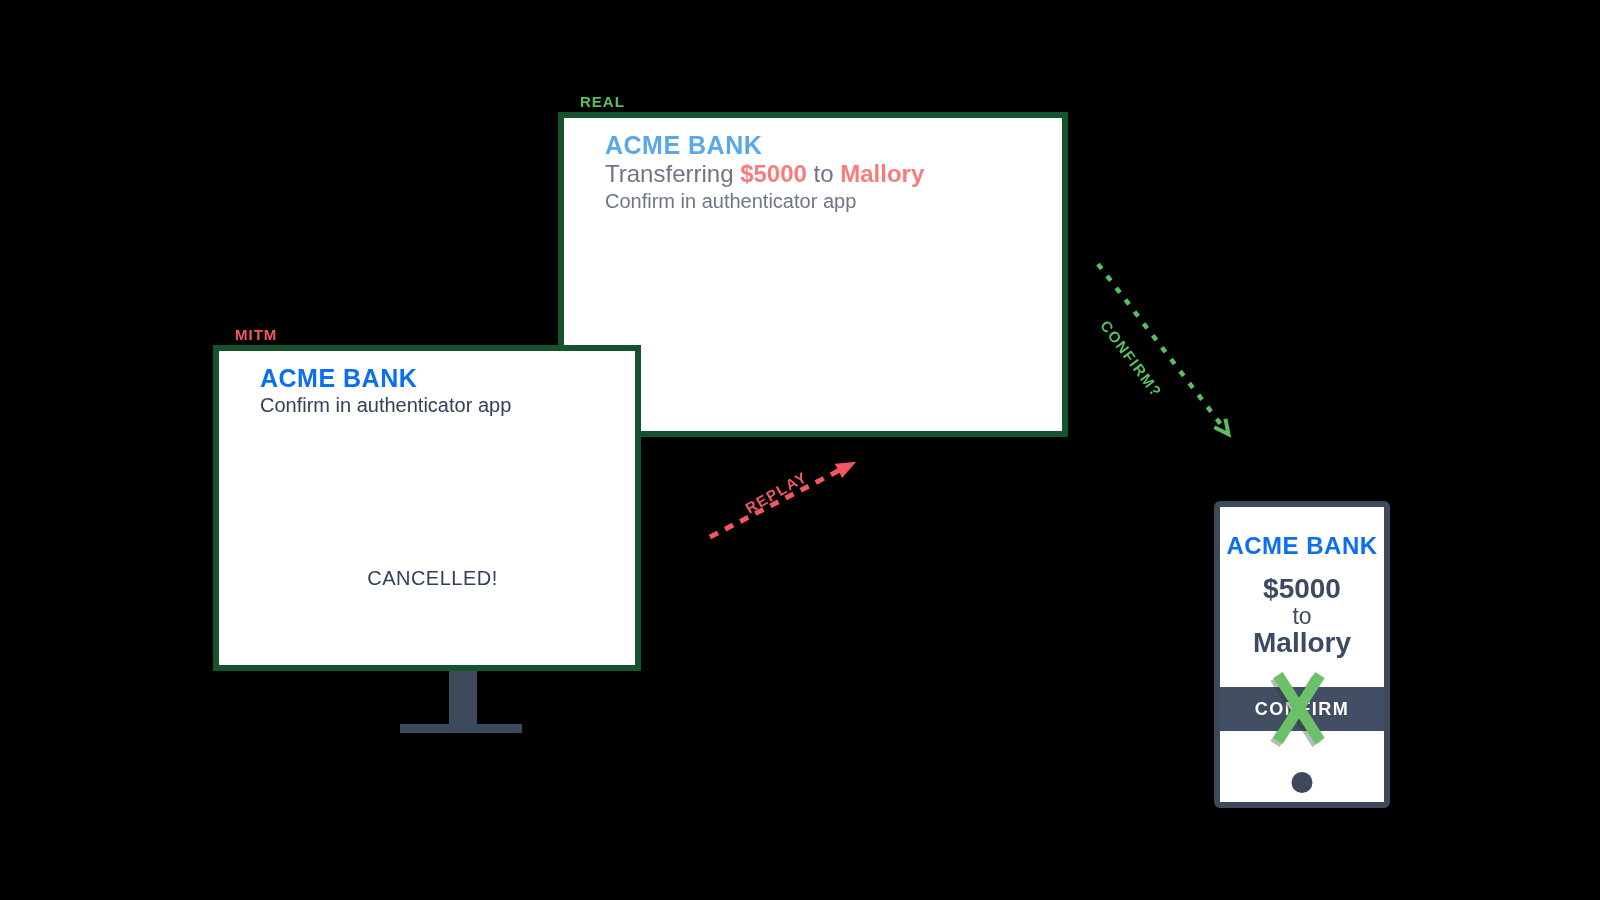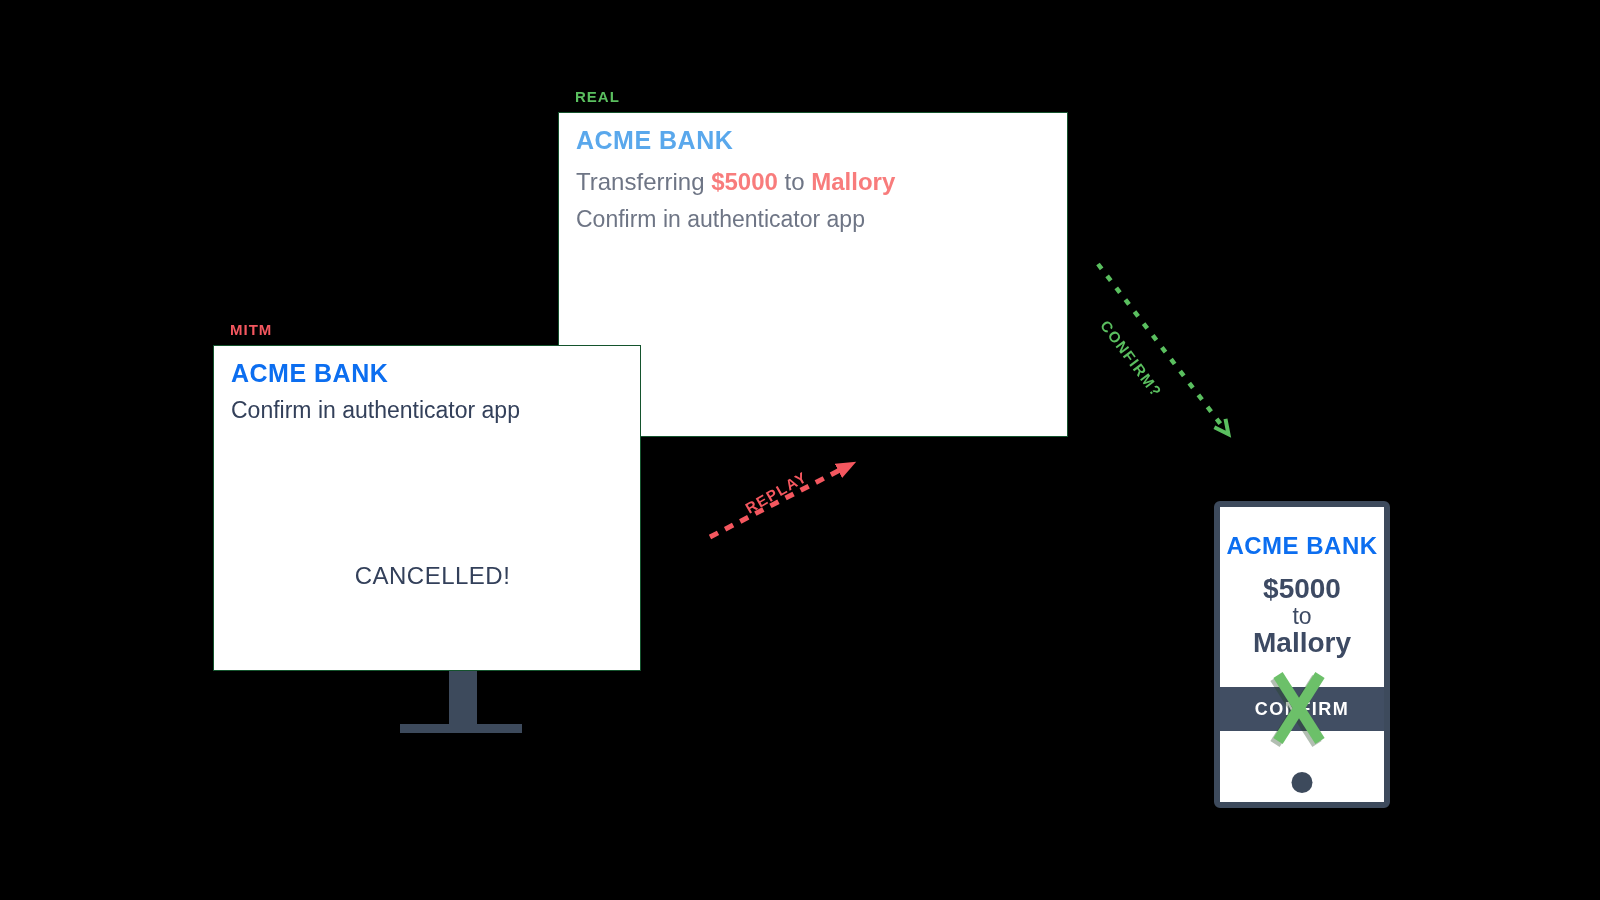--- a/index.html
+++ b/index.html
@@ -1,48 +1,49 @@
 <!DOCTYPE html>
 <html><head>
 <meta charset="utf-8">
 <style>
   html,body { margin:0; padding:0; background:#000; }
   #canvas {
     position:relative; width:1600px; height:900px; background:#000000;
     font-family:"Liberation Sans","DejaVu Sans",sans-serif; overflow:hidden;
   }
   .window {
-    position:absolute; background:#ffffff; border:1px solid #14532d;
+    position:absolute; background:#ffffff; border:6px solid #14532d;
     box-sizing:border-box;
+    padding-left:24px;
   }
   .win-tag {
     position:absolute; top:-25px; left:16px;
     font-size:15px; font-weight:bold; letter-spacing:1px;
   }
   .tag-green { color:#5abf5f; }
   .tag-red   { color:#f4575f; }
 
   .real { left:558px; top:112px; width:510px; height:325px; z-index:1; }
   .mitm { left:213px; top:345px; width:428px; height:326px; z-index:2; }
 
   .win-content { padding:12px 16px 0 17px; }
   .brand { font-size:25px; font-weight:bold; letter-spacing:0.5px; line-height:1.2; }
   .real .brand { color:#5aa8ec; }
   .mitm .brand { color:#0c6ef0; }
 
-  .msg-line { font-size:24px; line-height:1.2; margin-top:13px; }
-  .instr-line { font-size:23px; line-height:1.2; margin-top:9px; }
+  .msg-line { font-size:24px; line-height:1.2; }
+  .instr-line { font-size:20px; line-height:1.2; }
   .real .msg-line, .real .instr-line { color:#6e7585; }
   .real .amount, .real .recipient { color:#f87c7c; font-weight:bold; }
   .mitm .msg-line, .mitm .instr-line { color:#33405a; }
   .mitm .amount, .mitm .recipient { color:#33405a; font-weight:bold; }
 
   .status-text {
     position:absolute; left:11px; right:0; top:216px; text-align:center;
-    font-size:24px; color:#33405a; letter-spacing:0.5px;
+    font-size:20px; color:#33405a; letter-spacing:0.5px;
   }
 
   .stand-neck { position:absolute; left:449px; top:669px; width:28px; height:57px; background:#3d4a5c; z-index:1; }
   .stand-base { position:absolute; left:400px; top:724px; width:122px; height:9px; background:#3d4a5c; z-index:1; }
 
   .phone {
     position:absolute; left:1214px; top:501px; width:176px; height:307px;
     background:#ffffff; border:6px solid #3d4a5c; border-radius:6px;
     box-sizing:border-box; z-index:2; text-align:center;
   }

